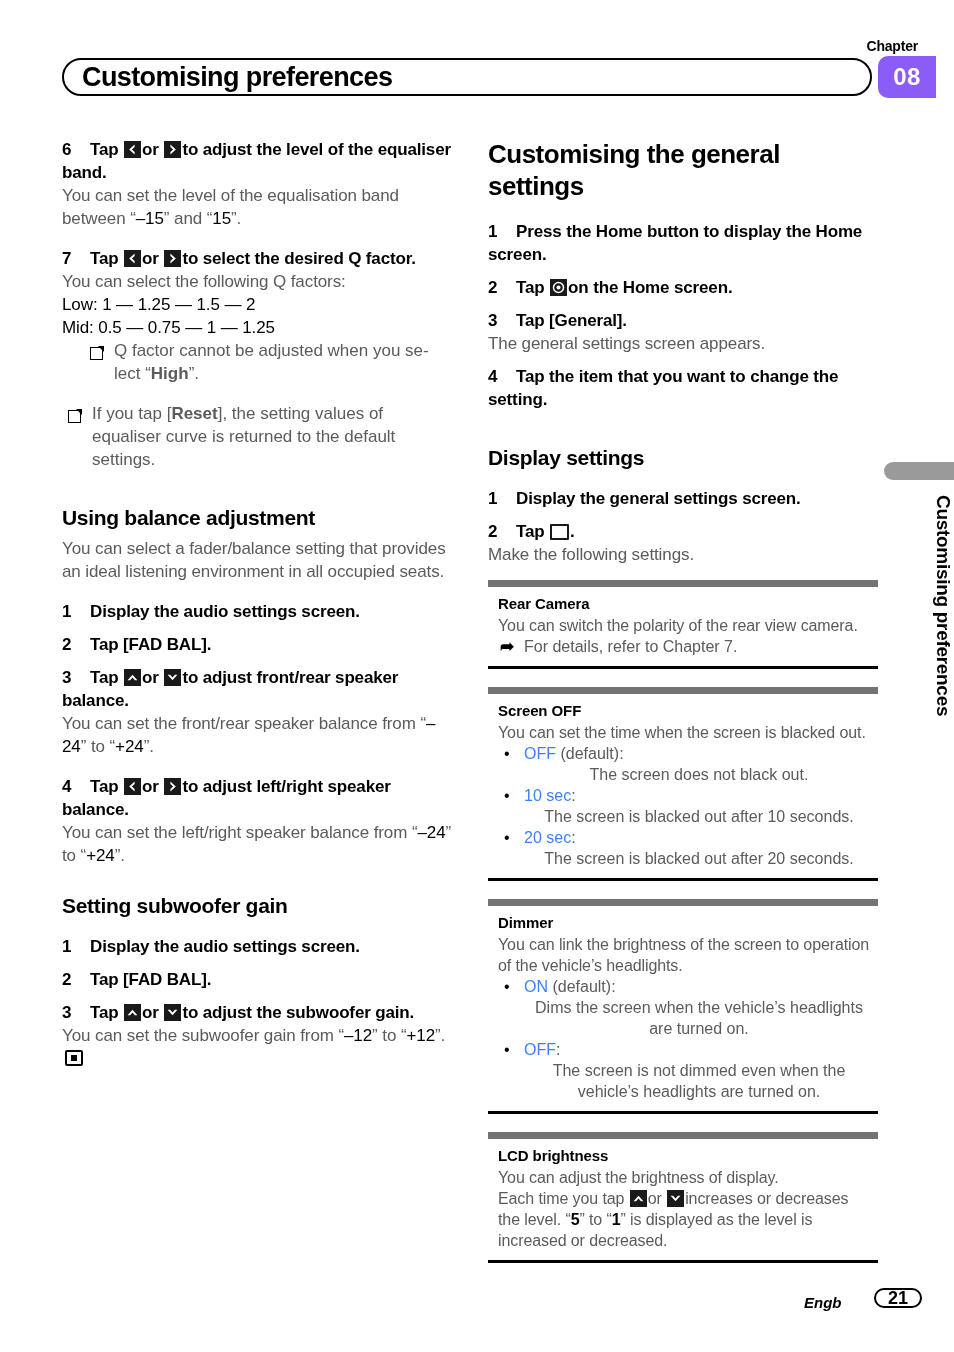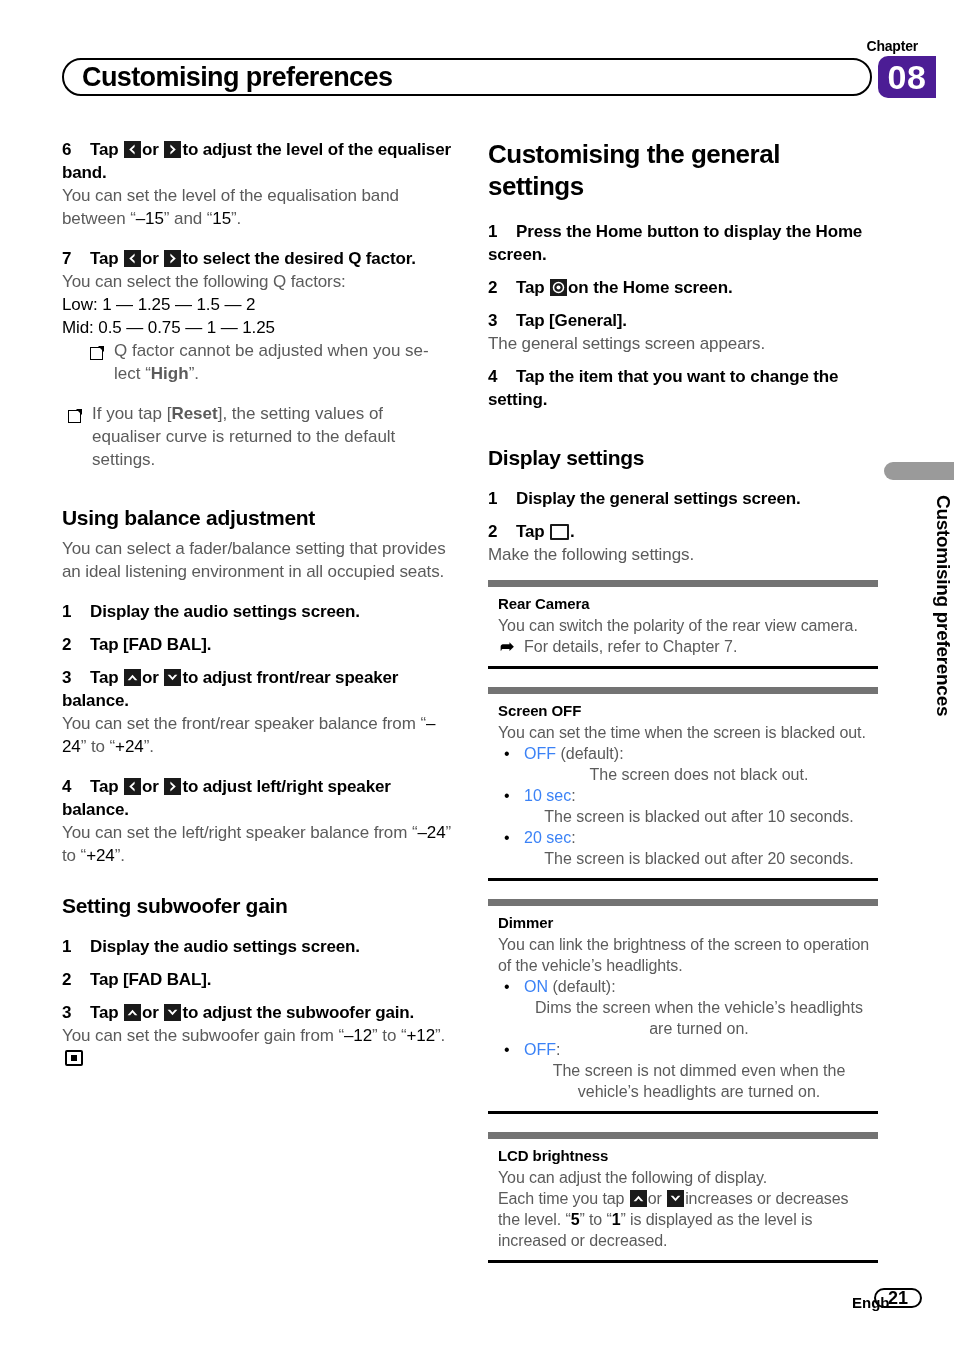--- a/index.html
+++ b/index.html
@@ -30,24 +30,24 @@
     font-size: 14px;
     font-weight: bold;
     letter-spacing: -0.2px;
   }
   .chapter-box {
     position: absolute;
     right: 0;
     top: 56px;
     width: 58px;
     height: 42px;
-    background: #4c1d95;
+    background: #8b5cf6;
     border-radius: 10px 0 0 10px;
     color: #ffffff;
-    font-size: 34px;
+    font-size: 24px;
     font-weight: bold;
     display: flex;
     align-items: center;
     justify-content: center;
     letter-spacing: 0.5px;
   }
   .header-pill {
     position: absolute;
     left: 62px;
     top: 58px;
@@ -290,24 +290,25 @@
     color: #5b5b5b;
     line-height: 21px;
     padding-left: 26px;
     margin: 0;
     text-align: center;
   }
 
   
   .footer-lang {
     position: absolute;
-    left: 852px;
+    left: 804px;
     top: 1294px;
     font-size: 15px;
     font-weight: bold;
+    font-style: italic;
   }
   .footer-page {
     position: absolute;
     left: 874px;
     top: 1288px;
     width: 48px;
     height: 20px;
     border: 2px solid #000;
     border-radius: 14px;
     box-sizing: border-box;
@@ -495,21 +496,21 @@
       <div class="opt"><span class="dot">•</span><b>ON</b><span> (default):</span></div>
       <div class="optsub">Dims the screen when the vehicle’s headlights are turned on.</div>
       <div class="opt"><span class="dot">•</span><b>OFF</b><span>:</span></div>
       <div class="optsub">The screen is not dimmed even when the vehicle’s headlights are turned on.</div>
     </div>
   </div>
 
   <div class="tbl">
     <div class="tbl-inner">
       <div class="tbl-title">LCD brightness</div>
-      <div class="tbl-desc">You can adjust the following of display.</div>
+      <div class="tbl-desc">You can adjust the brightness of display.</div>
       <div class="tbl-desc"><span>Each time you tap</span>
         <span class="icn"><svg width="17" height="17" viewBox="0 0 17 17">
               <path d="M3.6 11.2 L8.5 5.8 L13.4 11.2 L10.9 11.2 L8.5 8.5 L6.1 11.2 Z" fill="#fff"></path>
             </svg></span><span>or</span>
         <span class="icn"><svg width="17" height="17" viewBox="0 0 17 17">
               <path d="M3.6 5.8 L8.5 11.2 L13.4 5.8 L10.9 5.8 L8.5 8.5 L6.1 5.8 Z" fill="#fff"></path>
             </svg></span><span>increases or decreases the level. “</span><b>5</b><span>” to “</span><b>1</b><span>” is displayed as the level is increased or decreased.</span></div>
     </div>
   </div>
 

